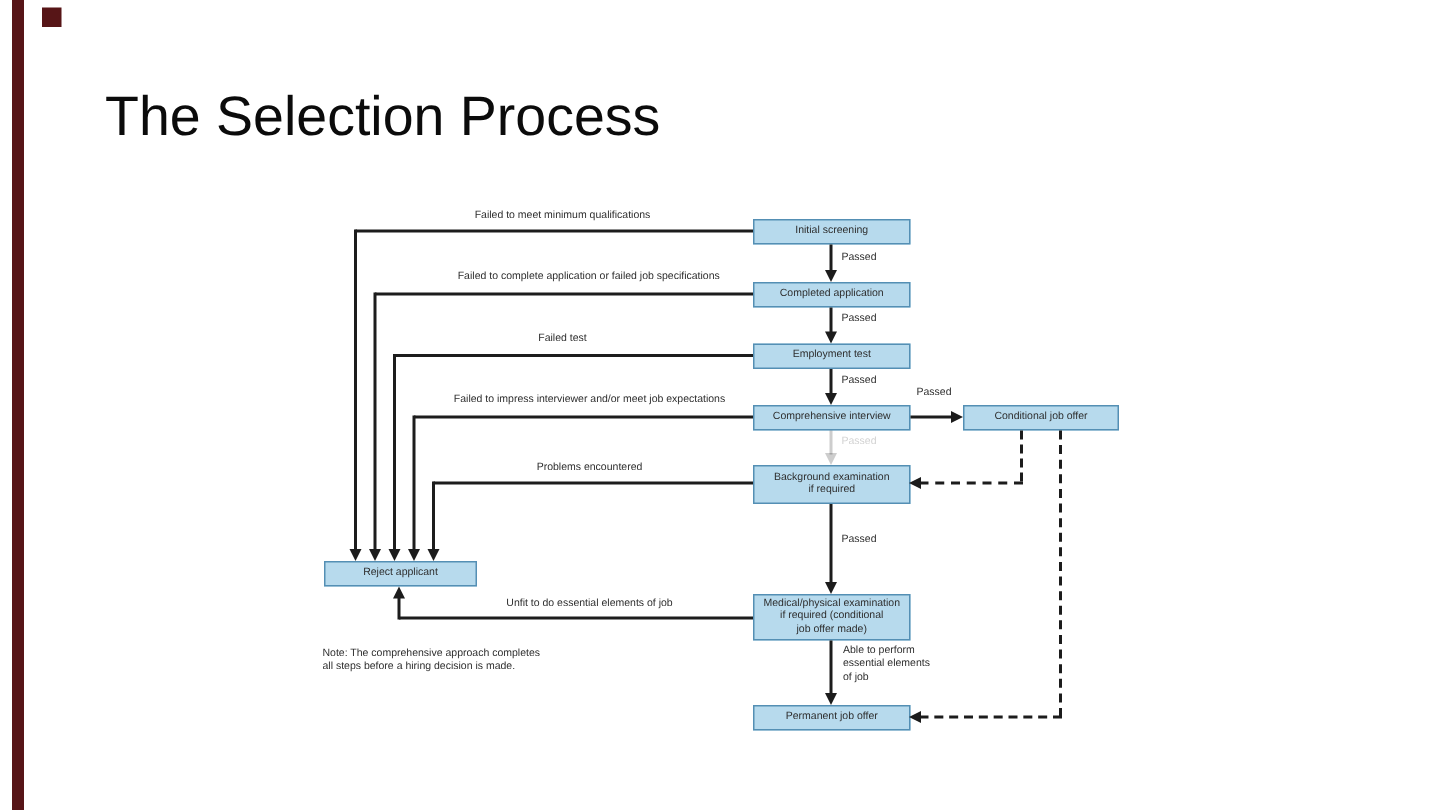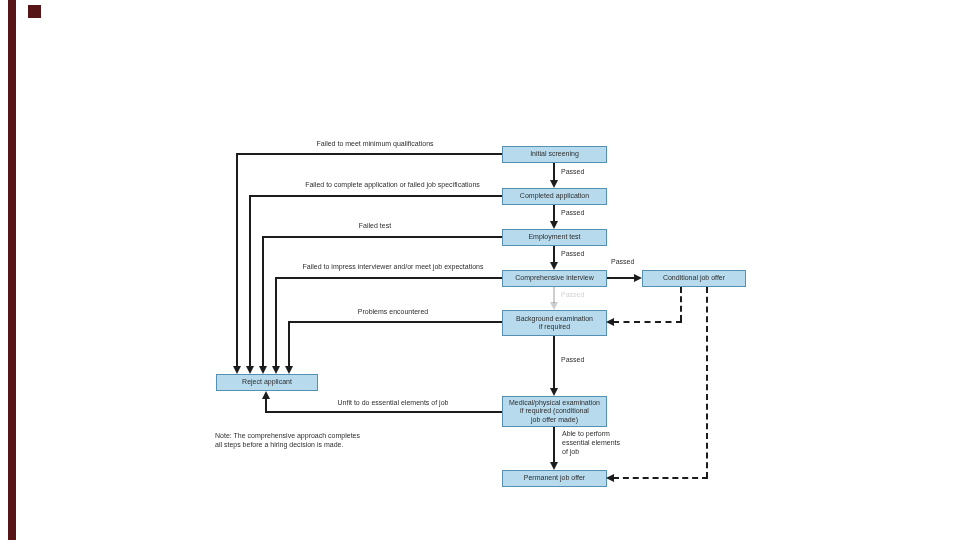--- a/index.html
+++ b/index.html
@@ -33,20 +33,21 @@
   .faint{opacity:0.22;}
 </style>
 </head>
 <body>
 
 <div id="slide">
 
   <div class="accent-bar"></div>
   <div class="accent-square"></div>
 
+  <div class="title">The Selection Process</div>
 
   <div class="box" style="left:502px;top:146px;width:105px;height:17px;">Initial screening</div>
   <div class="box" style="left:502px;top:188px;width:105px;height:17px;">Completed application</div>
   <div class="box" style="left:502px;top:229px;width:105px;height:17px;">Employment test</div>
   <div class="box" style="left:502px;top:270px;width:105px;height:17px;">Comprehensive interview</div>
   <div class="box" style="left:642px;top:270px;width:104px;height:17px;">Conditional job offer</div>
   <div class="box" style="left:502px;top:310px;width:105px;height:26px;">Background examination
 if required</div>
   <div class="box" style="left:216px;top:374px;width:102px;height:17px;">Reject applicant</div>
   <div class="box" style="left:502px;top:396px;width:105px;height:31px;">Medical/physical examination

